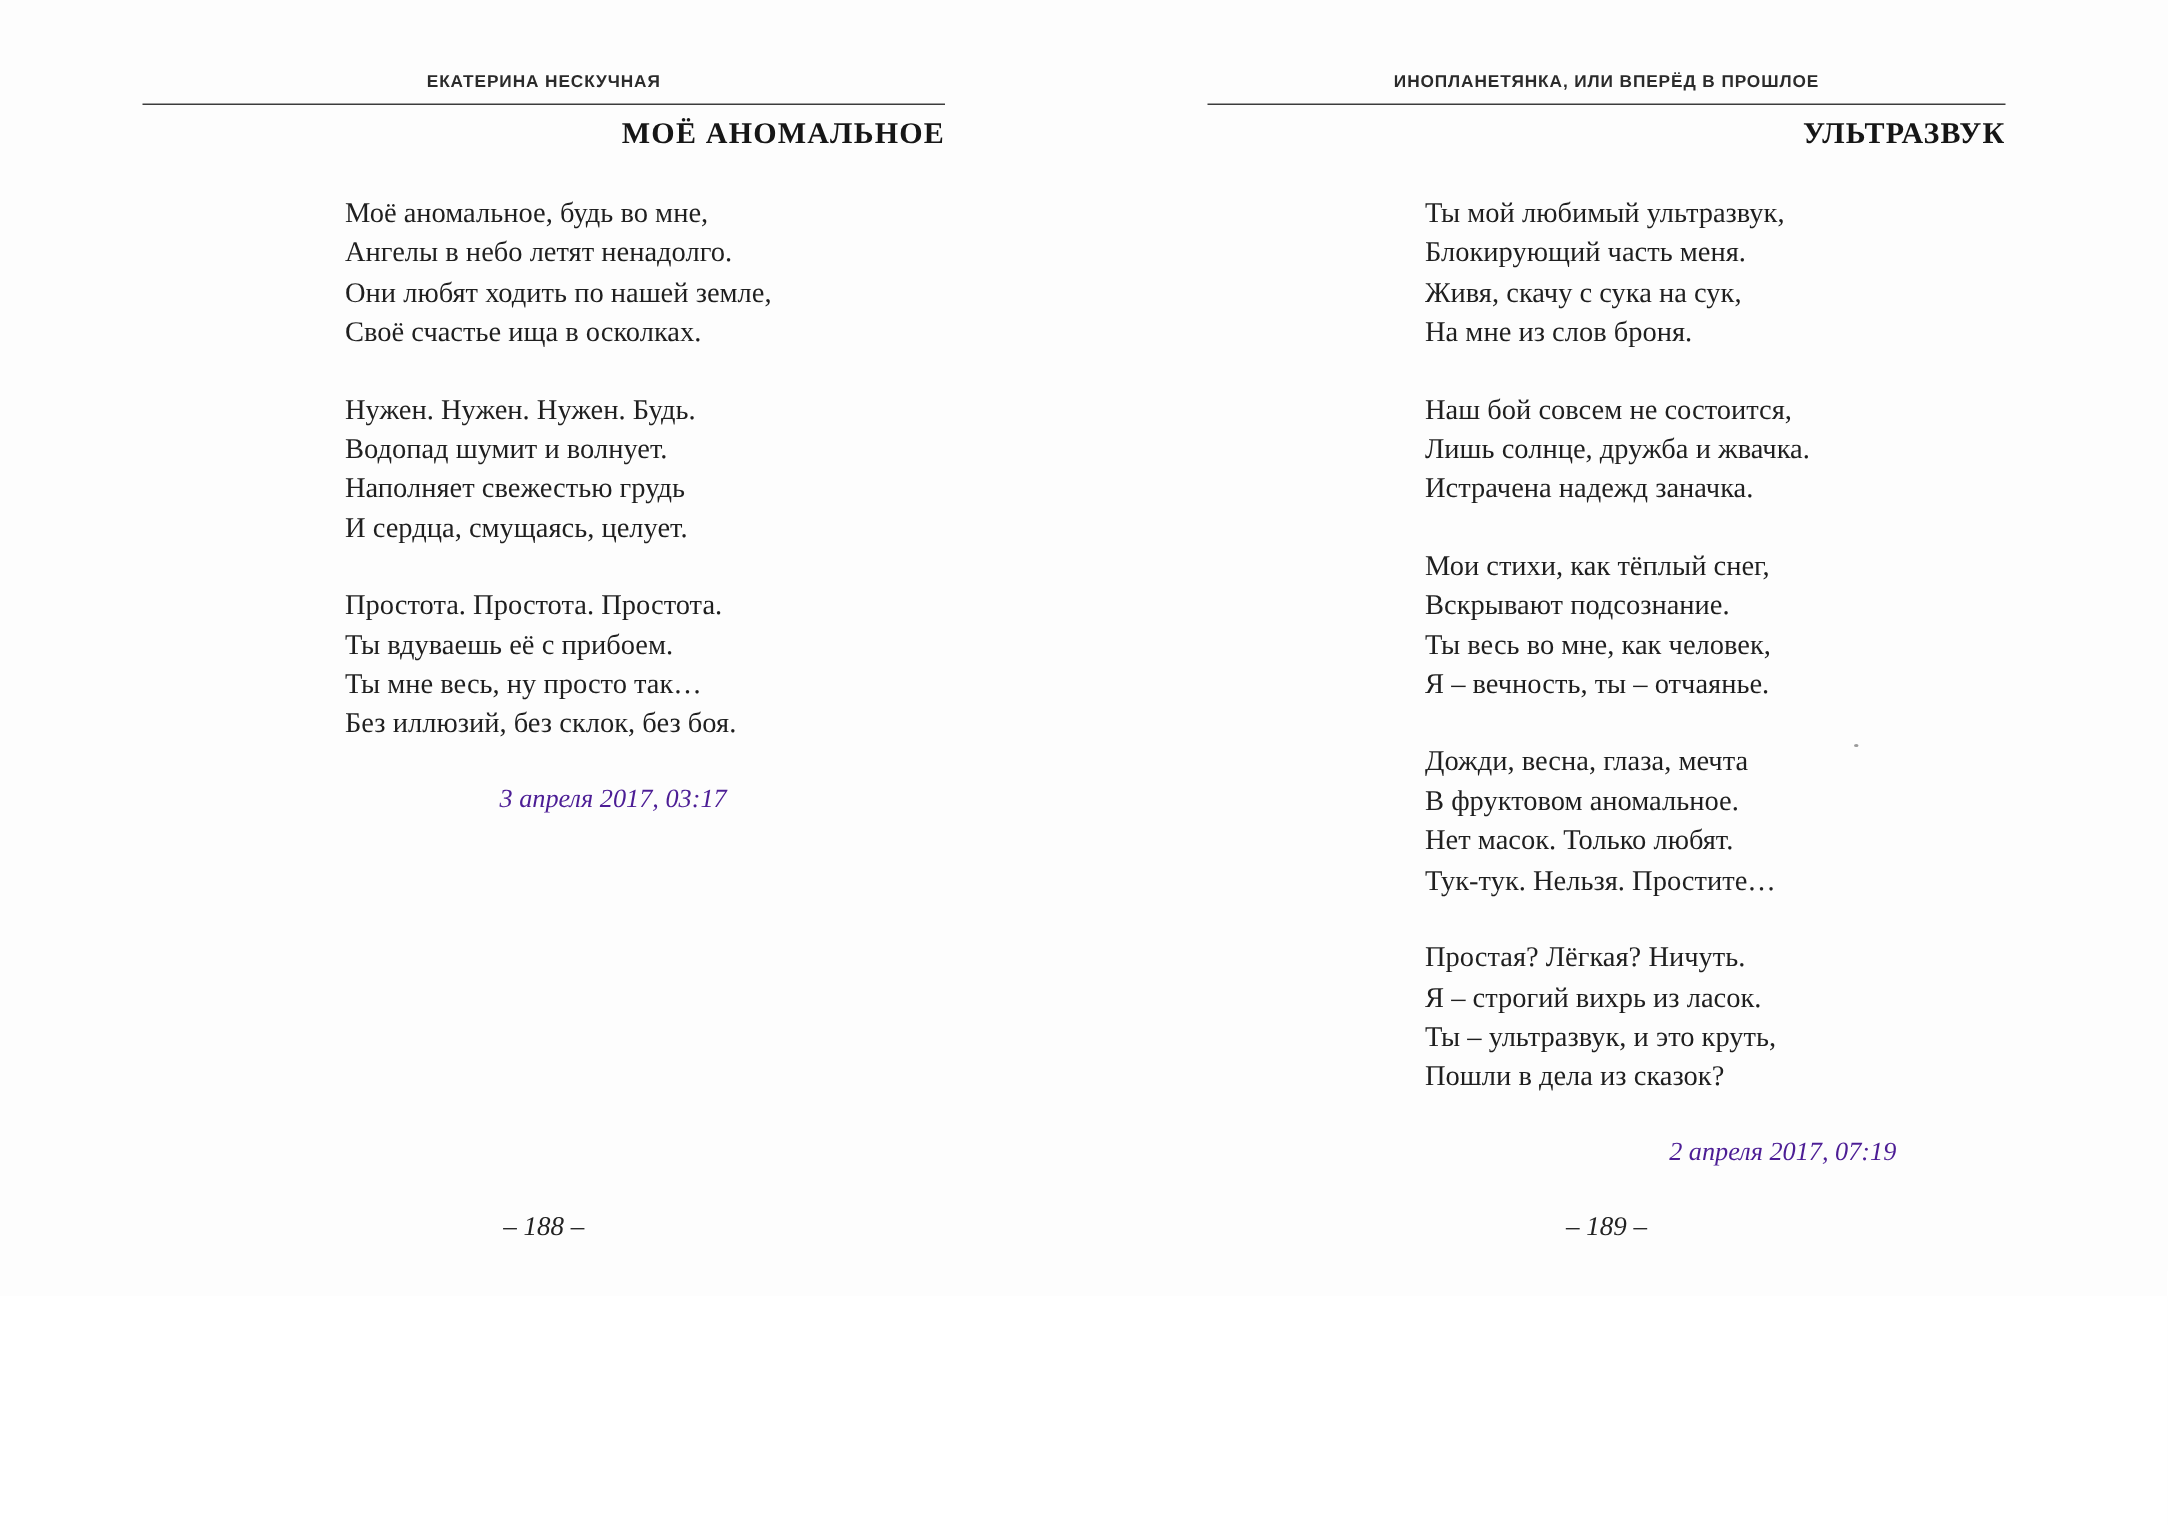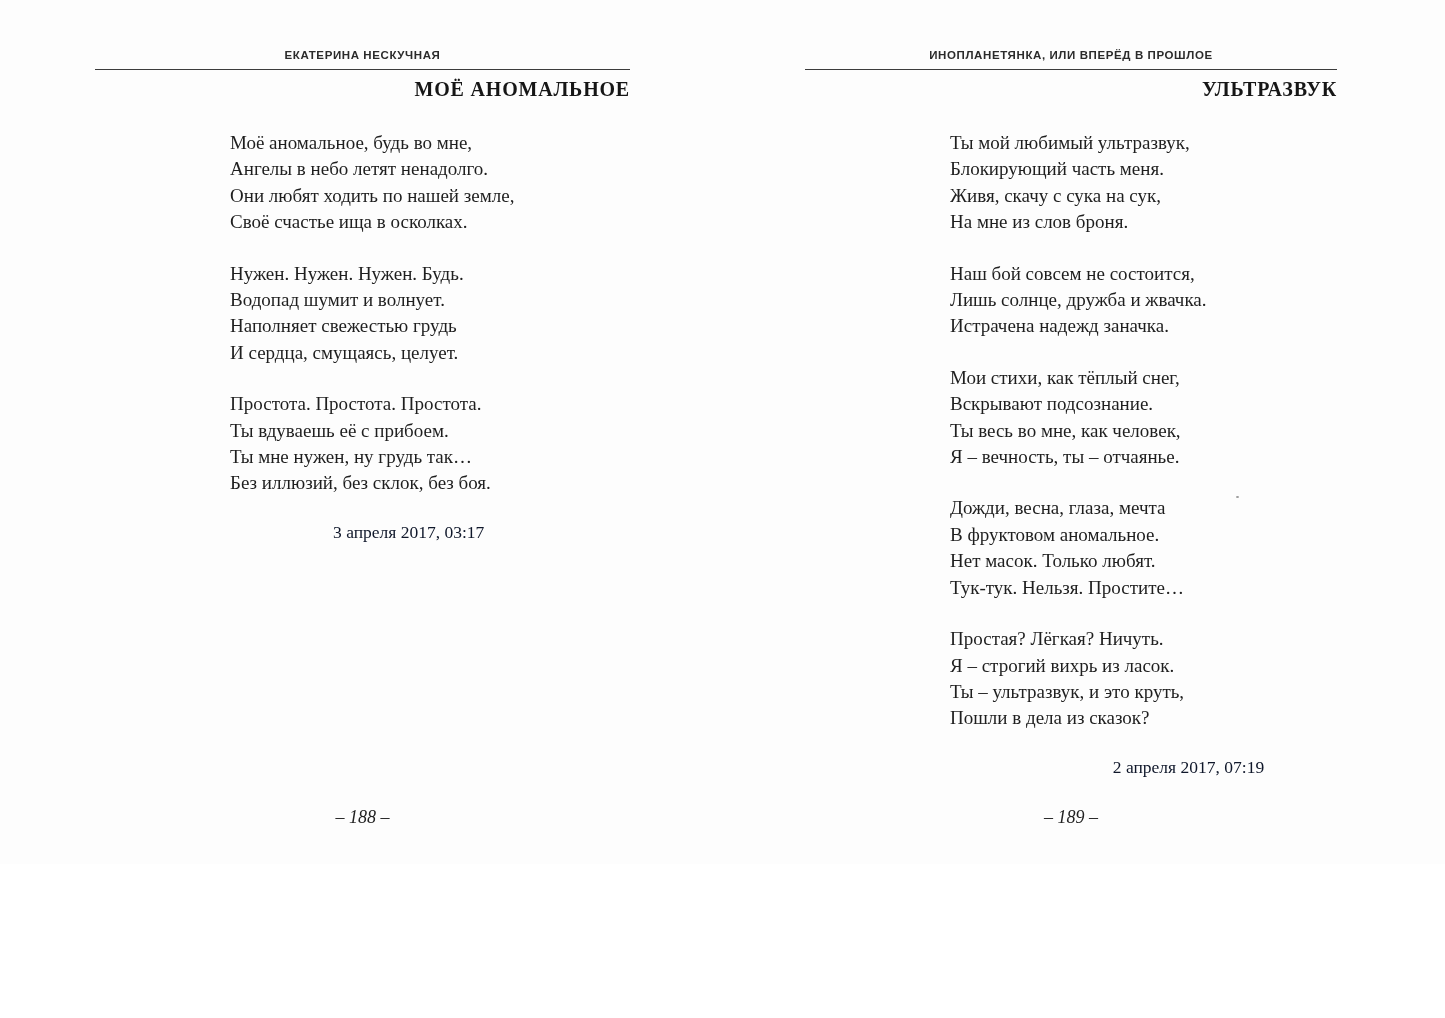--- a/index.html
+++ b/index.html
@@ -55,23 +55,24 @@
   }
   .page-left  .poem { padding-left: 135px; }
   .page-right .poem { padding-left: 145px; }
   .stanza { margin: 0 0 25px 0; }
   .stanza p.line {
     margin: 0;
     white-space: nowrap;
     color: #1f1f1f;
   }
   .poem-date {
+    font-style: italic;
     font-size: 17.5px;
     margin-top: 16px;
-    color: #0f172a;
+    color: #4c1d95;
     white-space: nowrap;
   }
   .page-left  .poem-date { padding-left: 238px; }
   .page-right .poem-date { padding-left: 235px; text-align: center; }
 
   .page-number {
     position: absolute;
     bottom: 36px;
     left: 0;
     width: 100%;
@@ -109,21 +110,21 @@
         </div>
         <div class="stanza">
           <p class="line">Нужен. Нужен. Нужен. Будь.</p>
           <p class="line">Водопад шумит и волнует.</p>
           <p class="line">Наполняет свежестью грудь</p>
           <p class="line">И сердца, смущаясь, целует.</p>
         </div>
         <div class="stanza">
           <p class="line">Простота. Простота. Простота.</p>
           <p class="line">Ты вдуваешь её с прибоем.</p>
-          <p class="line">Ты мне нужен, ну грудь так…</p>
+          <p class="line">Ты мне весь, ну просто так…</p>
           <p class="line">Без иллюзий, без склок, без боя.</p>
         </div>
       </div>
     <div class="poem-date">3 апреля 2017, 03:17</div>
     <div class="page-number">– 188 –</div>
   </div>
 
   <div class="page page-right">
     <div class="running-head">ИНОПЛАНЕТЯНКА, ИЛИ ВПЕРЁД В ПРОШЛОЕ</div>
     <hr class="head-rule">

